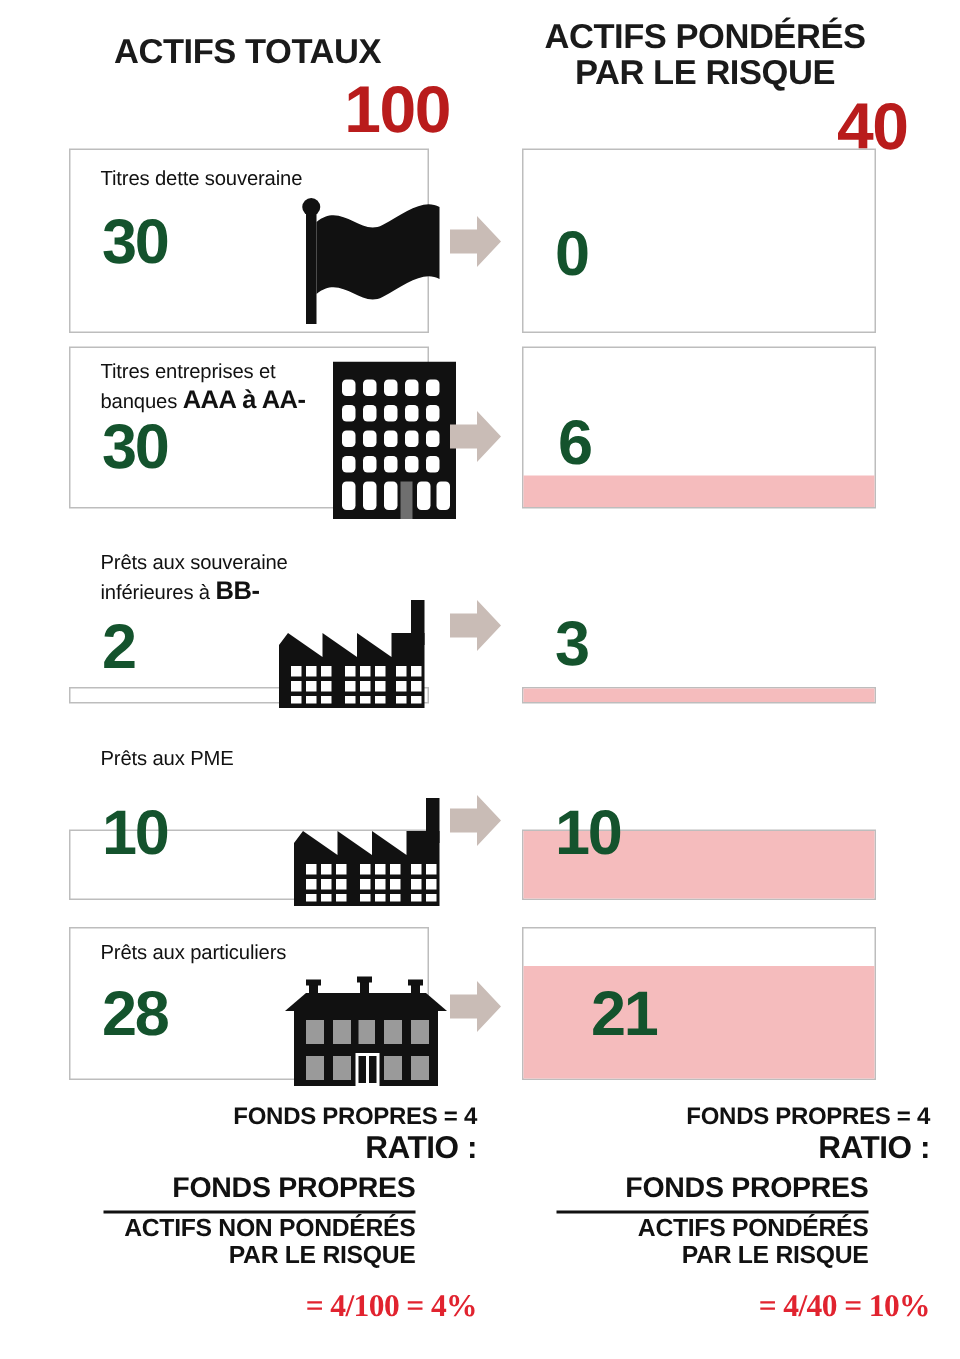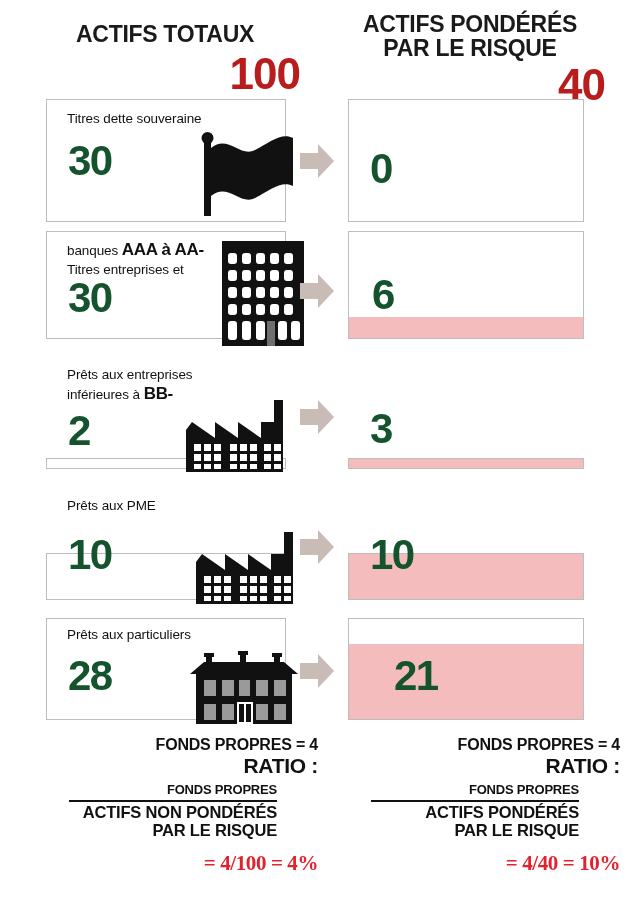--- a/index.html
+++ b/index.html
@@ -106,21 +106,21 @@
     font-weight: bold;
     font-size: 21px;
     letter-spacing: -0.3px;
   }
   .frac {
     margin: 4px auto 0;
     width: 208px;
   }
   .frac-num {
     font-weight: bold;
-    font-size: 13px;
+    font-size: 19px;
     letter-spacing: -0.2px;
     padding-bottom: 3px;
   }
   .frac-bar {
     height: 2px;
     background: #111111;
   }
   .frac-den {
     font-weight: bold;
     font-size: 16.5px;
@@ -170,25 +170,25 @@
   </svg>
 </div>
 
 <div class="box" style="left:348px; top:99px; width:236px; height:123px;">
   <div class="fill" style="height:0%;"></div>
 </div>
 <div class="value" style="left:370px; top:148px;">0</div>
 
 <div class="box" style="left:46px; top:231px; width:240px; height:108px;"></div>
 <div class="row-label" style="left:67px; top:239px; width:205px;">
+  <div>Titres entreprises et</div>
   <div>
     <span>banques</span>
     <span class="rating">AAA à AA-</span>
   </div>
-  <div>Titres entreprises et</div>
 </div>
 <div class="value" style="left:68px; top:277px;">30</div>
 
 <div class="icon" style="left:222px; top:241px;">
   <svg width="82" height="105" viewBox="0 0 82 105">
     <rect x="0" y="0" width="82" height="105" fill="#111111"></rect>
     <g fill="#ffffff">
       <rect x="6" y="12" width="9" height="11" rx="3"></rect>
       <rect x="20" y="12" width="9" height="11" rx="3"></rect>
       <rect x="34" y="12" width="9" height="11" rx="3"></rect>
@@ -224,21 +224,21 @@
     <path d="M0 11 H18 V2 L34 19 L18 36 V27 H0 Z" fill="#c9bcb6"></path>
   </svg>
 </div>
 
 <div class="box" style="left:348px; top:231px; width:236px; height:108px;">
   <div class="fill" style="height:20%;"></div>
 </div>
 <div class="value" style="left:372px; top:274px;">6</div>
 
 <div class="row-label" style="left:67px; top:366px; width:205px;">
-  <div>Prêts aux entreprises</div>
+  <div>Prêts aux souveraine</div>
   <div>
     <span>inférieures à</span>
     <span class="rating">BB-</span>
   </div>
 </div>
 <div class="box" style="left:46px; top:458px; width:240px; height:11px;"></div>
 <div class="value" style="left:68px; top:410px;">2</div>
 
 <div class="icon" style="left:186px; top:400px;">
   <svg width="110" height="72" viewBox="0 0 110 72">

